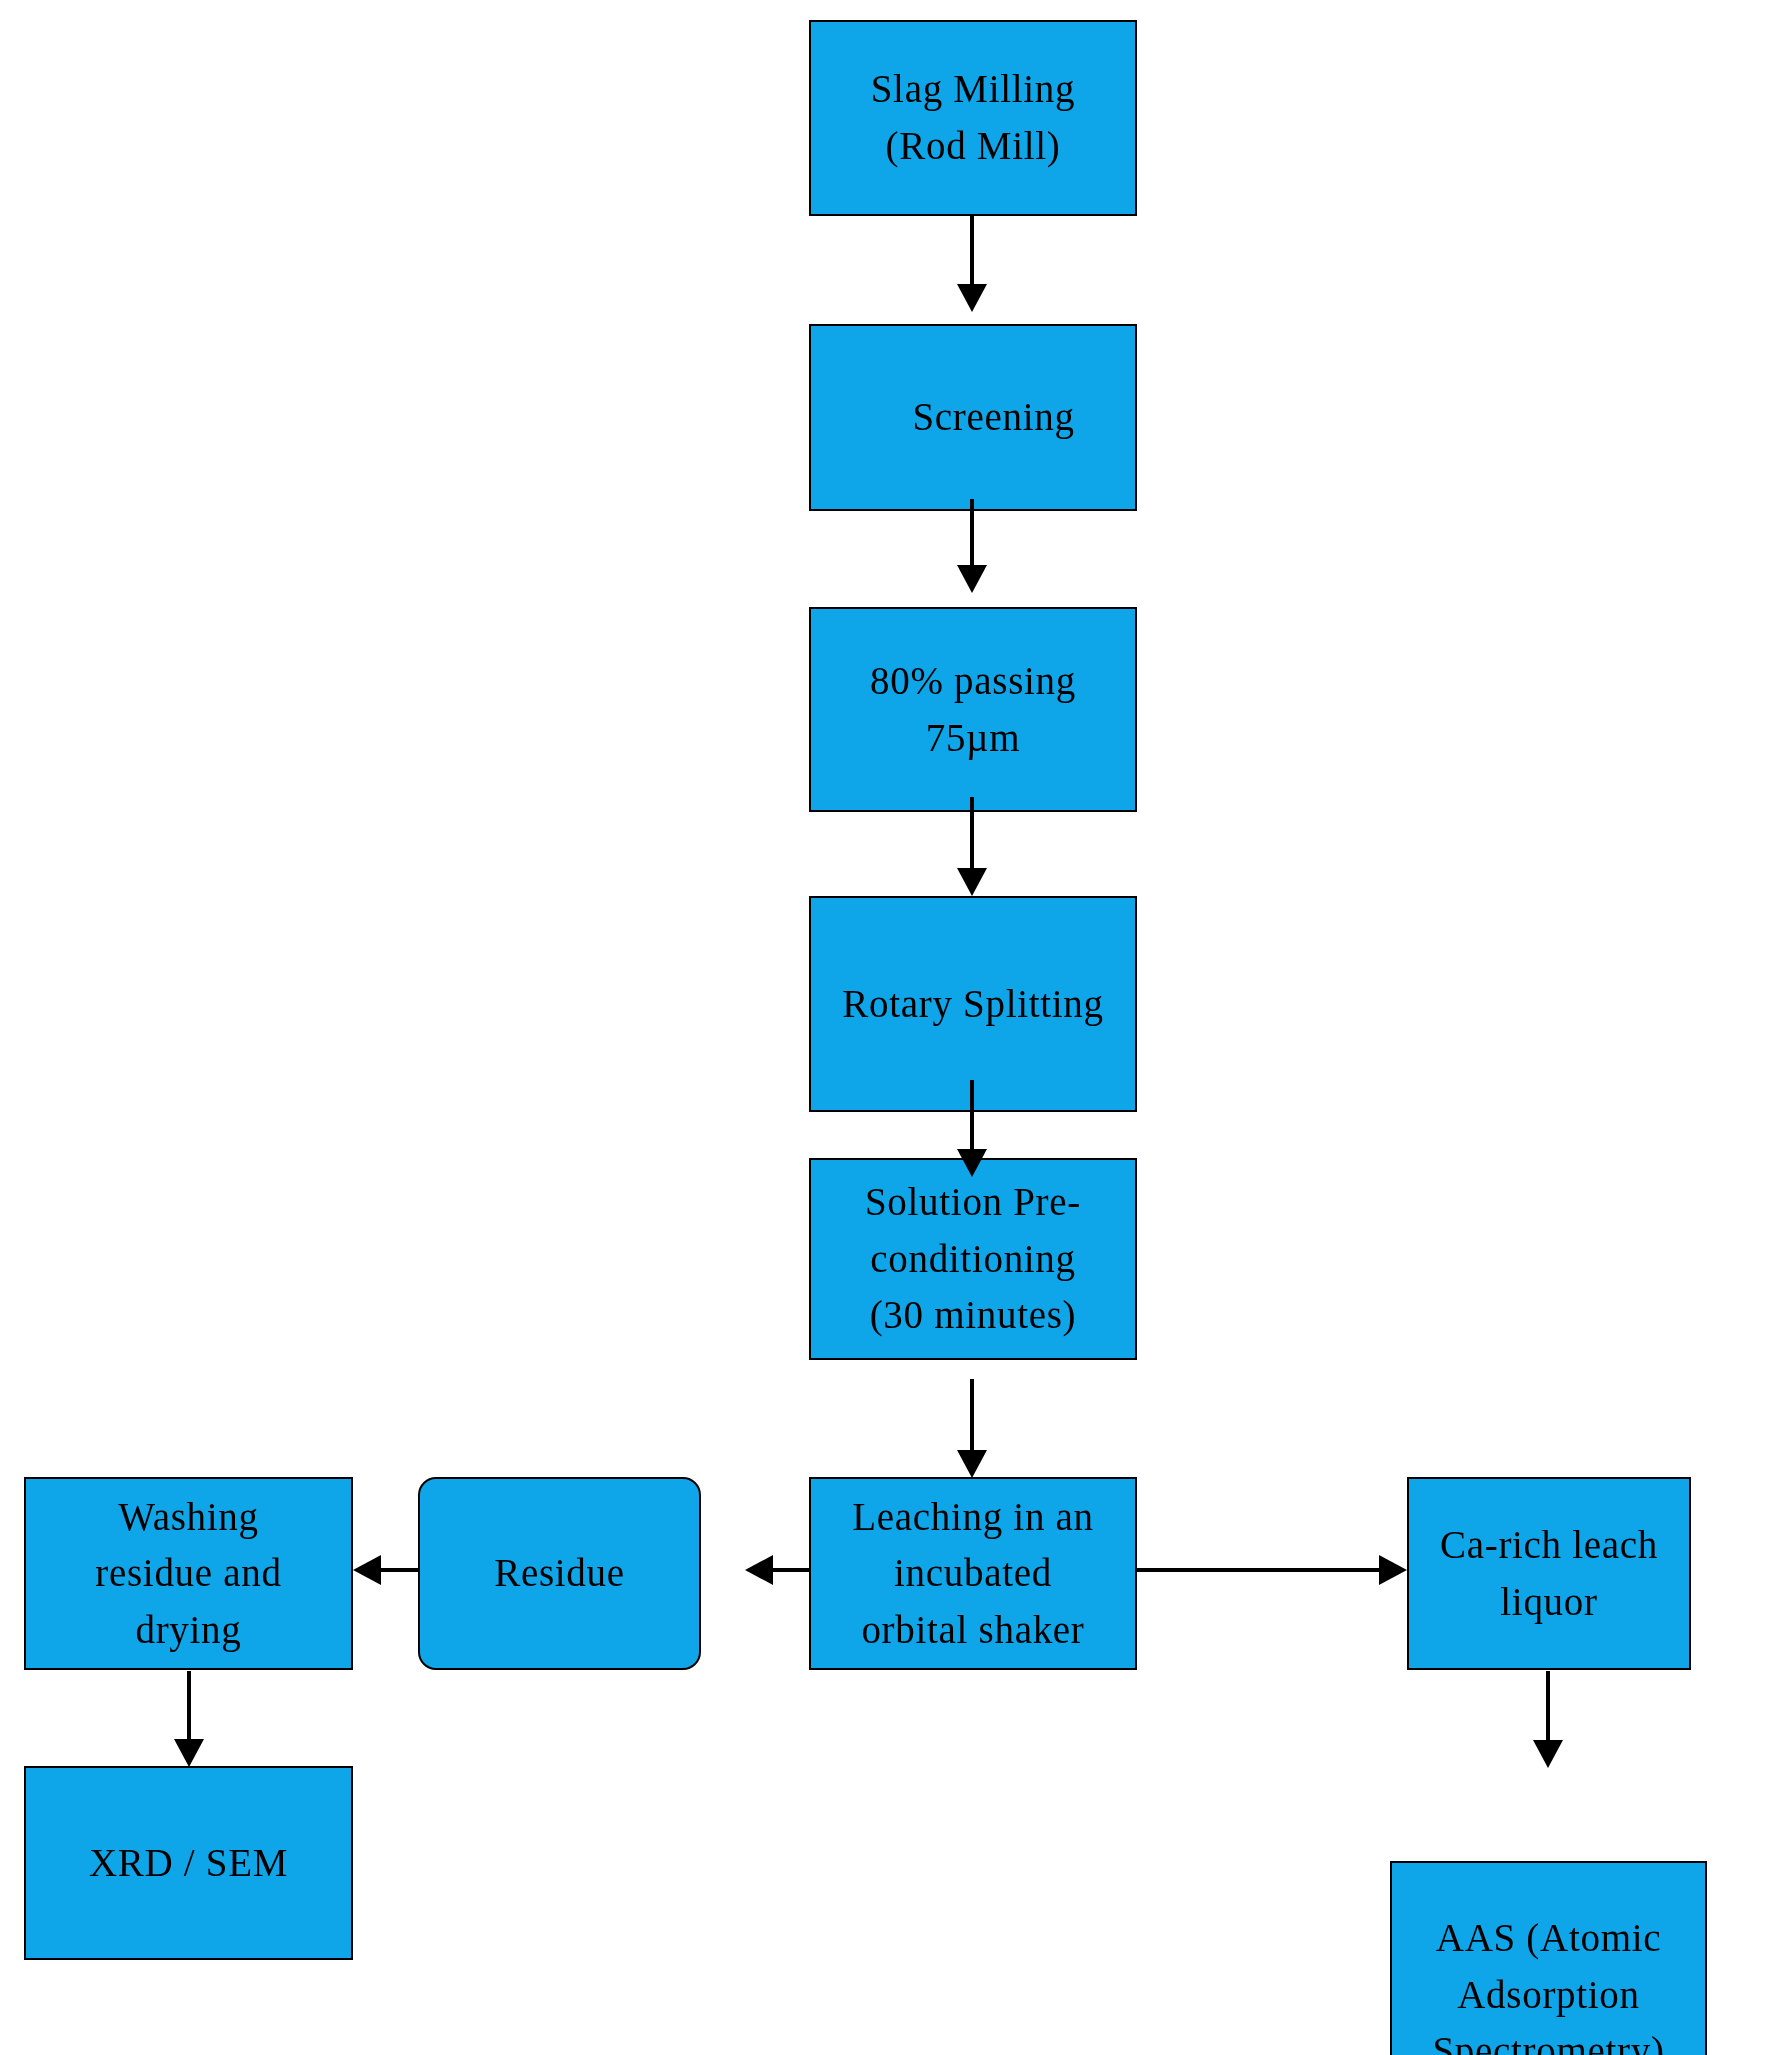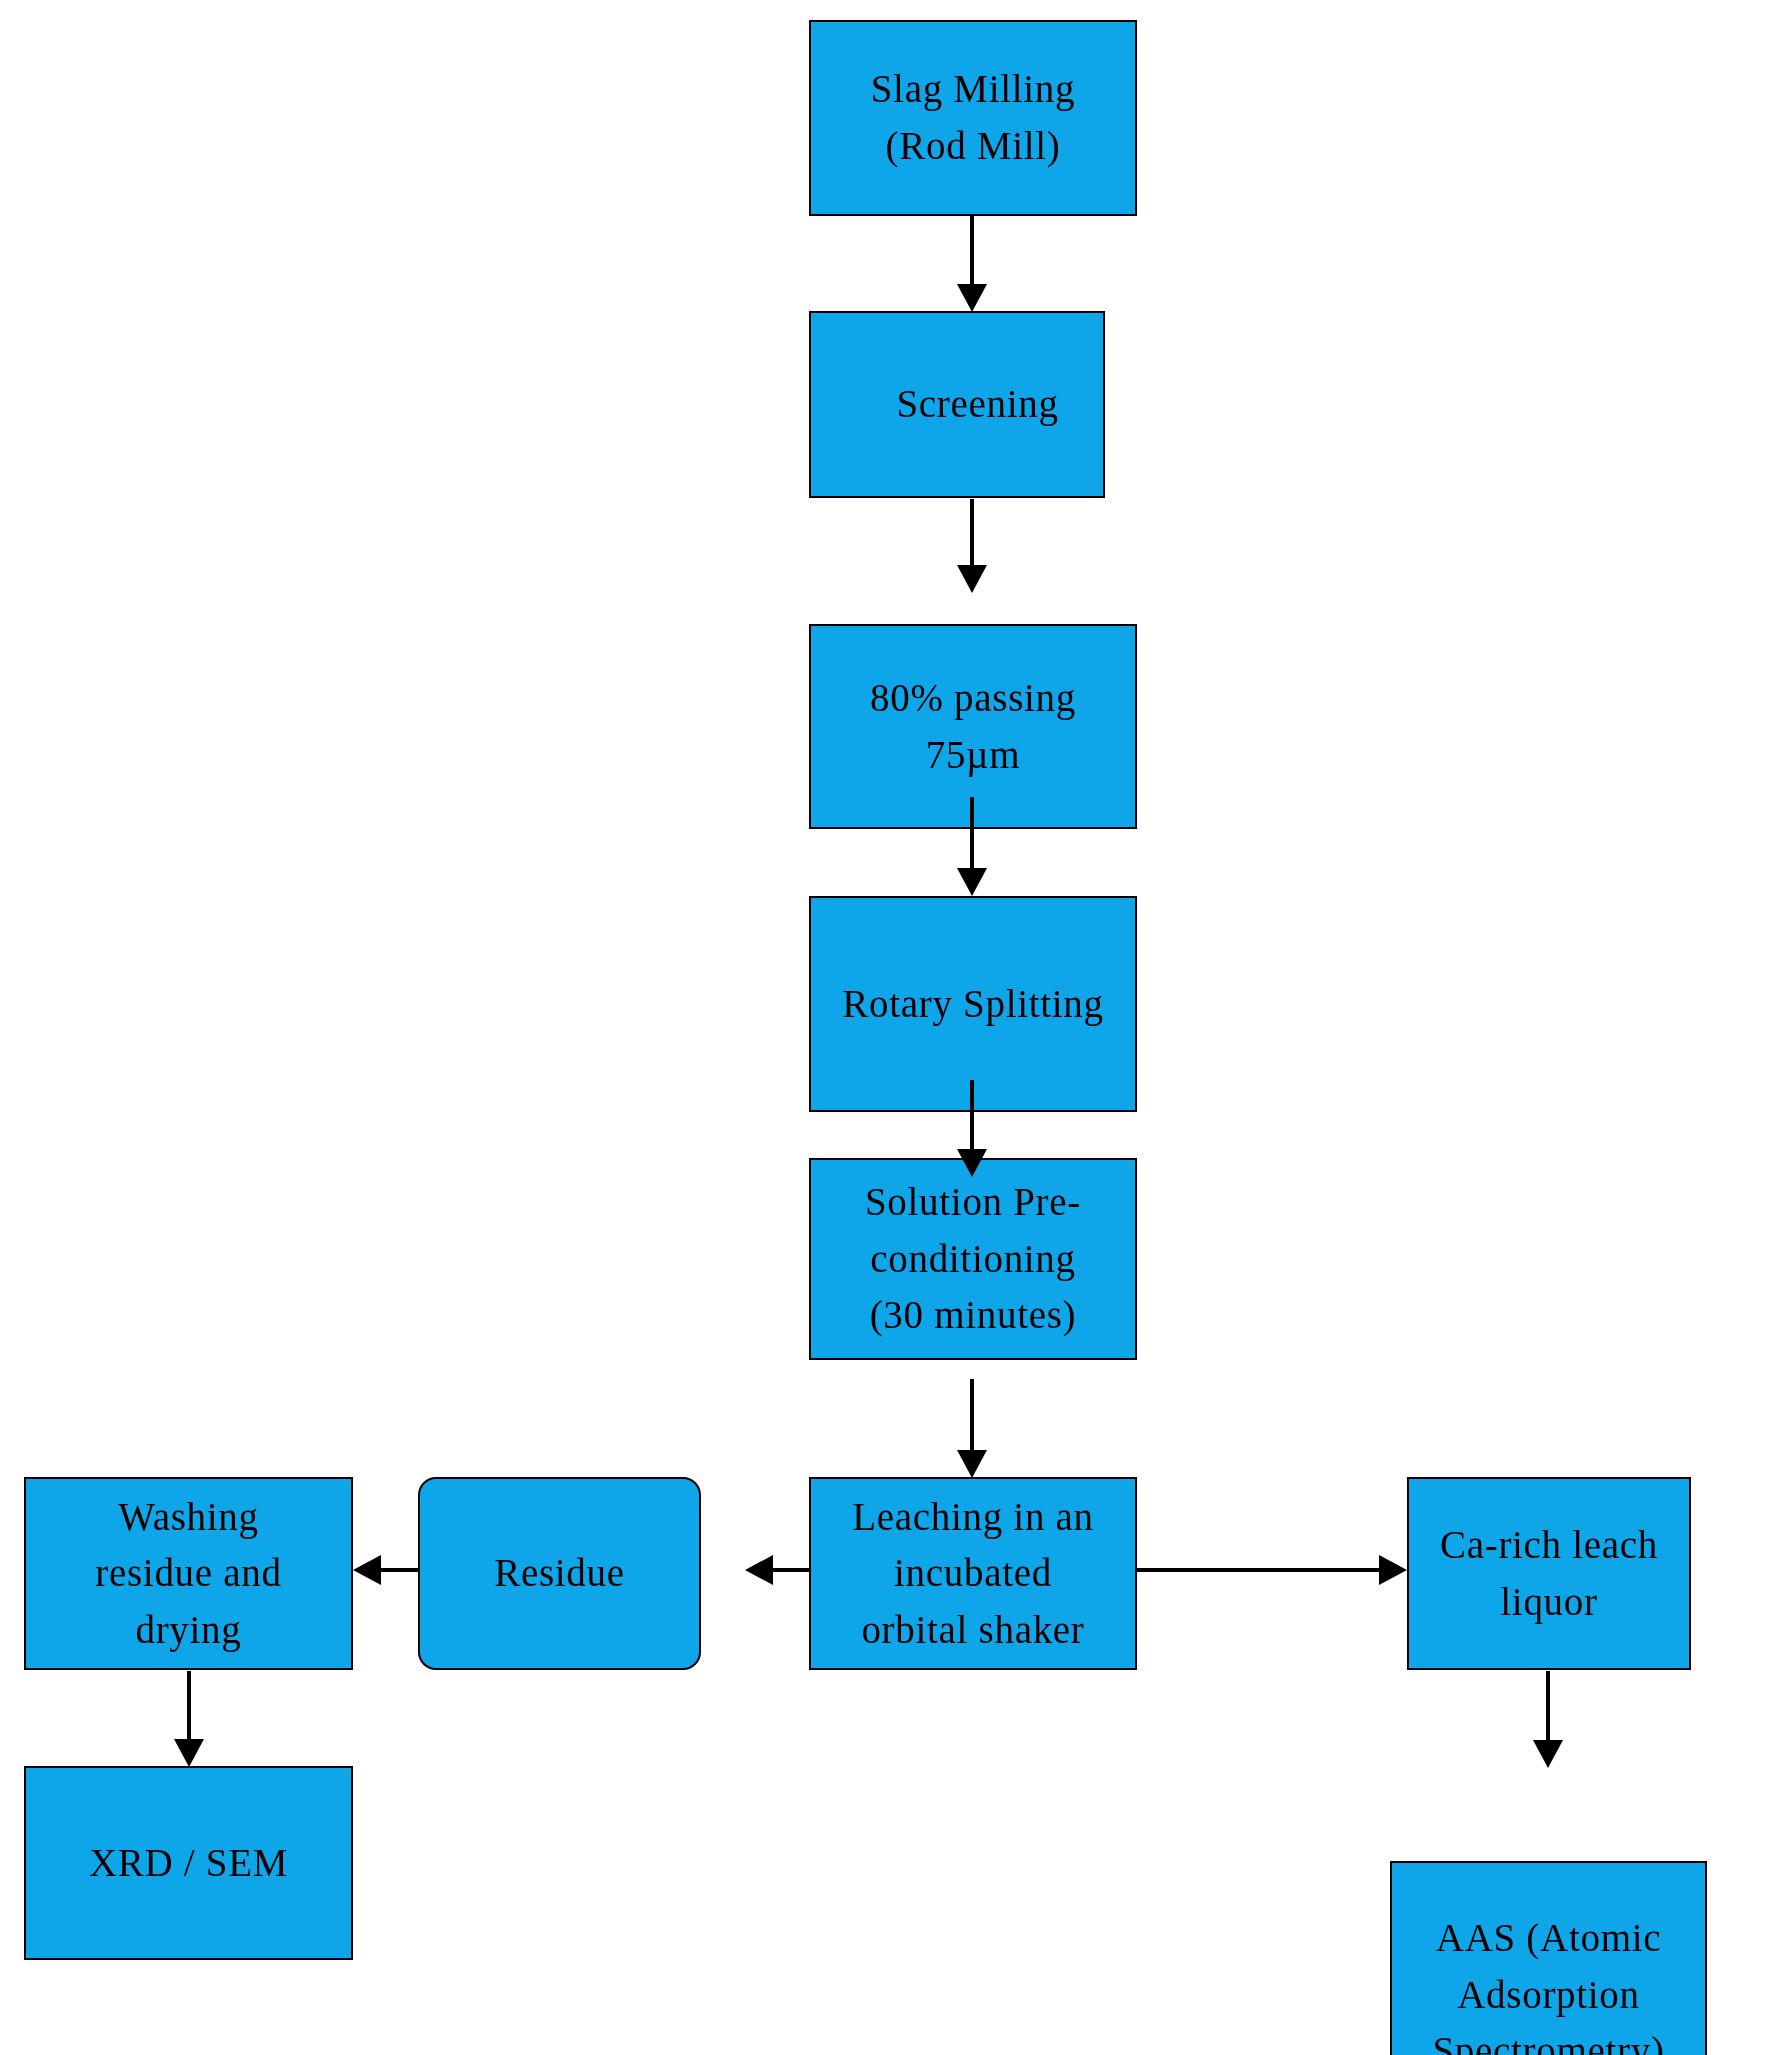--- a/index.html
+++ b/index.html
@@ -26,22 +26,22 @@
     text-align: center;
     color: #000000;
     font-size: 39px;
     line-height: 1.45;
     letter-spacing: 0.7px;
   }
   .ln { display: block; white-space: nowrap; }
 
   
   .n-slag      { left: 809px; top: 19.6px;   width: 328px; height: 196px; }
-  .n-screening { left: 809px; top: 311px;  width: 296px; height: 187px; padding-left: 41px; }
-  .n-passing   { left: 809px; top: 624px;  width: 328px; height: 205px; }
+  .n-screening { left: 809px; top: 324px;  width: 328px; height: 187px; padding-left: 41px; }
+  .n-passing   { left: 809px; top: 607px;  width: 328px; height: 205px; }
   .n-rotary    { left: 809px; top: 896px; width: 328px; height: 216px; }
   .n-precond   { left: 809px; top: 1158px; width: 328px; height: 202px; }
   .n-leaching  { left: 809px; top: 1477px; width: 328px; height: 193px; }
   .n-washing   { left: 24px;   top: 1477px; width: 329px; height: 193px; }
   .n-residue   { left: 418px;  top: 1477px; width: 283px; height: 193px; border-radius: 18px; }
   .n-carich    { left: 1407px; top: 1477px; width: 284px; height: 193px; }
   .n-xrd       { left: 24px;   top: 1766px; width: 329px; height: 194px; }
   .n-aas       { left: 1390px; top: 1861px; width: 317px; height: 268px; }
 
   

